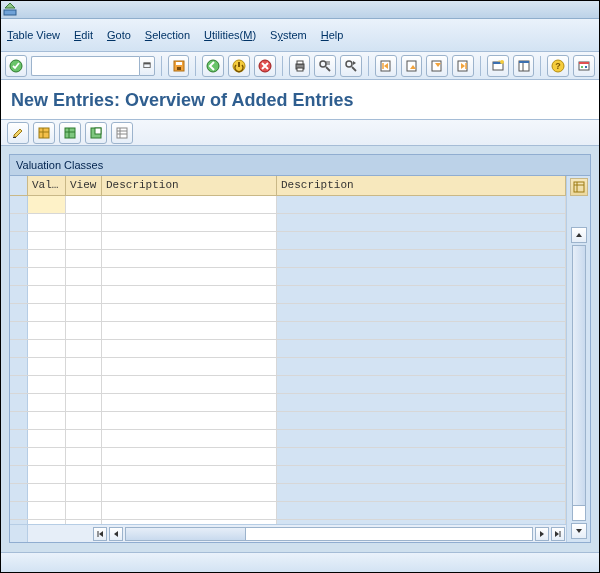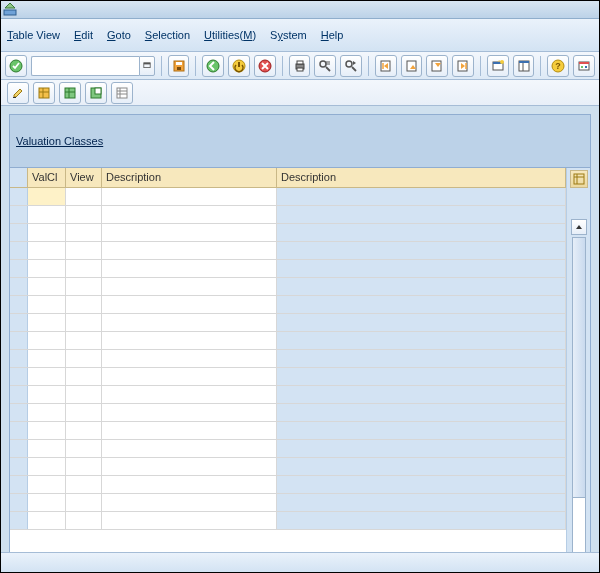--- a/index.html
+++ b/index.html
@@ -14,24 +14,24 @@
   .tb-btn { width: 22px; height: 22px; border: 1px solid #9cb3cc; border-radius: 3px; background: linear-gradient(#ffffff,#e6eef8); display: flex; align-items: center; justify-content: center; cursor: pointer; }
   .tb-btn svg { width: 14px; height: 14px; }
   .tb-sep { width: 1px; height: 20px; background: #a5bcd6; margin: 0 2px; }
   .cmd-combo { display: flex; align-items: center; }
   .cmd-input { width: 108px; height: 20px; border: 1px solid #9cb3cc; border-right: none; background: #fff; padding: 0 4px; border-radius: 2px 0 0 2px; }
   .cmd-drop { width: 16px; height: 20px; border: 1px solid #9cb3cc; background: linear-gradient(#fff,#e6eef8); display: flex; align-items: center; justify-content: center; border-radius: 0 2px 2px 0; cursor: pointer; }
   .heading { padding: 10px 10px 8px 10px; border-bottom: 1px solid #a5bcd6; background: #fff; }
   .heading h1 { margin: 0; font-size: 18px; font-weight: bold; color: #2f5e8f; }
   .subtoolbar { height: 26px; background: linear-gradient(#f3f7fc,#e8eff8); border-bottom: 1px solid #a5bcd6; display: flex; align-items: center; padding: 0 6px; gap: 4px; }
   .content { flex: 1; background: #cfe0ee; padding: 8px; overflow: hidden; position: relative; }
-  .panel-title { background: #bcd2e8; color: #00224d; padding: 20px 6px; font-weight: normal; border: 1px solid #90add0; border-bottom: none; text-decoration: underline; }
+  .panel-title { background: #bcd2e8; color: #00224d; padding: 4px 6px; font-weight: normal; border: 1px solid #90add0; border-bottom: none; }
   .grid-area { display: flex; border: 1px solid #90add0; background: #fff; height: calc(100% - 22px); }
   .grid-main { flex: 1; display: flex; flex-direction: column; overflow: hidden; position: relative; }
-  .grid-header { display: flex; background: #f7e8bd; border-bottom: 1px solid #c9b887; height: 20px;}
+  .grid-header { display: flex; background: #f7e8bd; border-bottom: 1px solid #c9b887; height: 20px; font-family: Liberation Mono, monospace;}
   .grid-header .gh { border-right: 1px solid #c9b887; padding: 3px 4px; color: #333; font-size: 11px; overflow: hidden; white-space: nowrap; text-overflow: ellipsis; }
   .gh-sel { width: 18px; background: #d3e3f3; border-right: 1px solid #90add0; }
   .gh1 { width: 38px; }
   .gh2 { width: 36px; }
   .gh3 { width: 175px; }
   .gh4 { flex: 1; }
   .grid-rows { flex: 1; overflow: hidden; background: #fff; }
   .grow { display: flex; height: 18px; border-bottom: 1px solid #d7d7d7; }
   .gcell { border-right: 1px solid #d7d7d7; background: #fff; }
   .gcell.sel { width: 18px; background: #d3e3f3; border-right: 1px solid #b6cde5; }
@@ -197,20 +197,23 @@
     <div class="tb-btn">
         <svg viewBox="0 0 14 14">
           <rect x="2" y="3" width="10" height="8" fill="#fff" stroke="#555"></rect>
           <rect x="2" y="3" width="10" height="2" fill="#e05050"></rect>
           <rect x="4" y="7" width="2" height="2" fill="#6ac46a"></rect>
           <rect x="8" y="7" width="2" height="2" fill="#3b6fb0"></rect>
         </svg>
       </div>
   </div>
 
+  <div class="heading">
+    <h1>New Entries: Overview of Added Entries</h1>
+  </div>
 
   <div class="subtoolbar">
     <div class="tb-btn">
         <svg viewBox="0 0 14 14">
           <path d="M3 11 L3 9 L9 3 L11 5 L5 11 Z" fill="#f2d36b" stroke="#9c7a12"></path>
           <path d="M9 3 L11 5" stroke="#9c7a12"></path>
           <rect x="2" y="11" width="3" height="1" fill="#333"></rect>
         </svg>
       </div>
     <div class="tb-btn">

